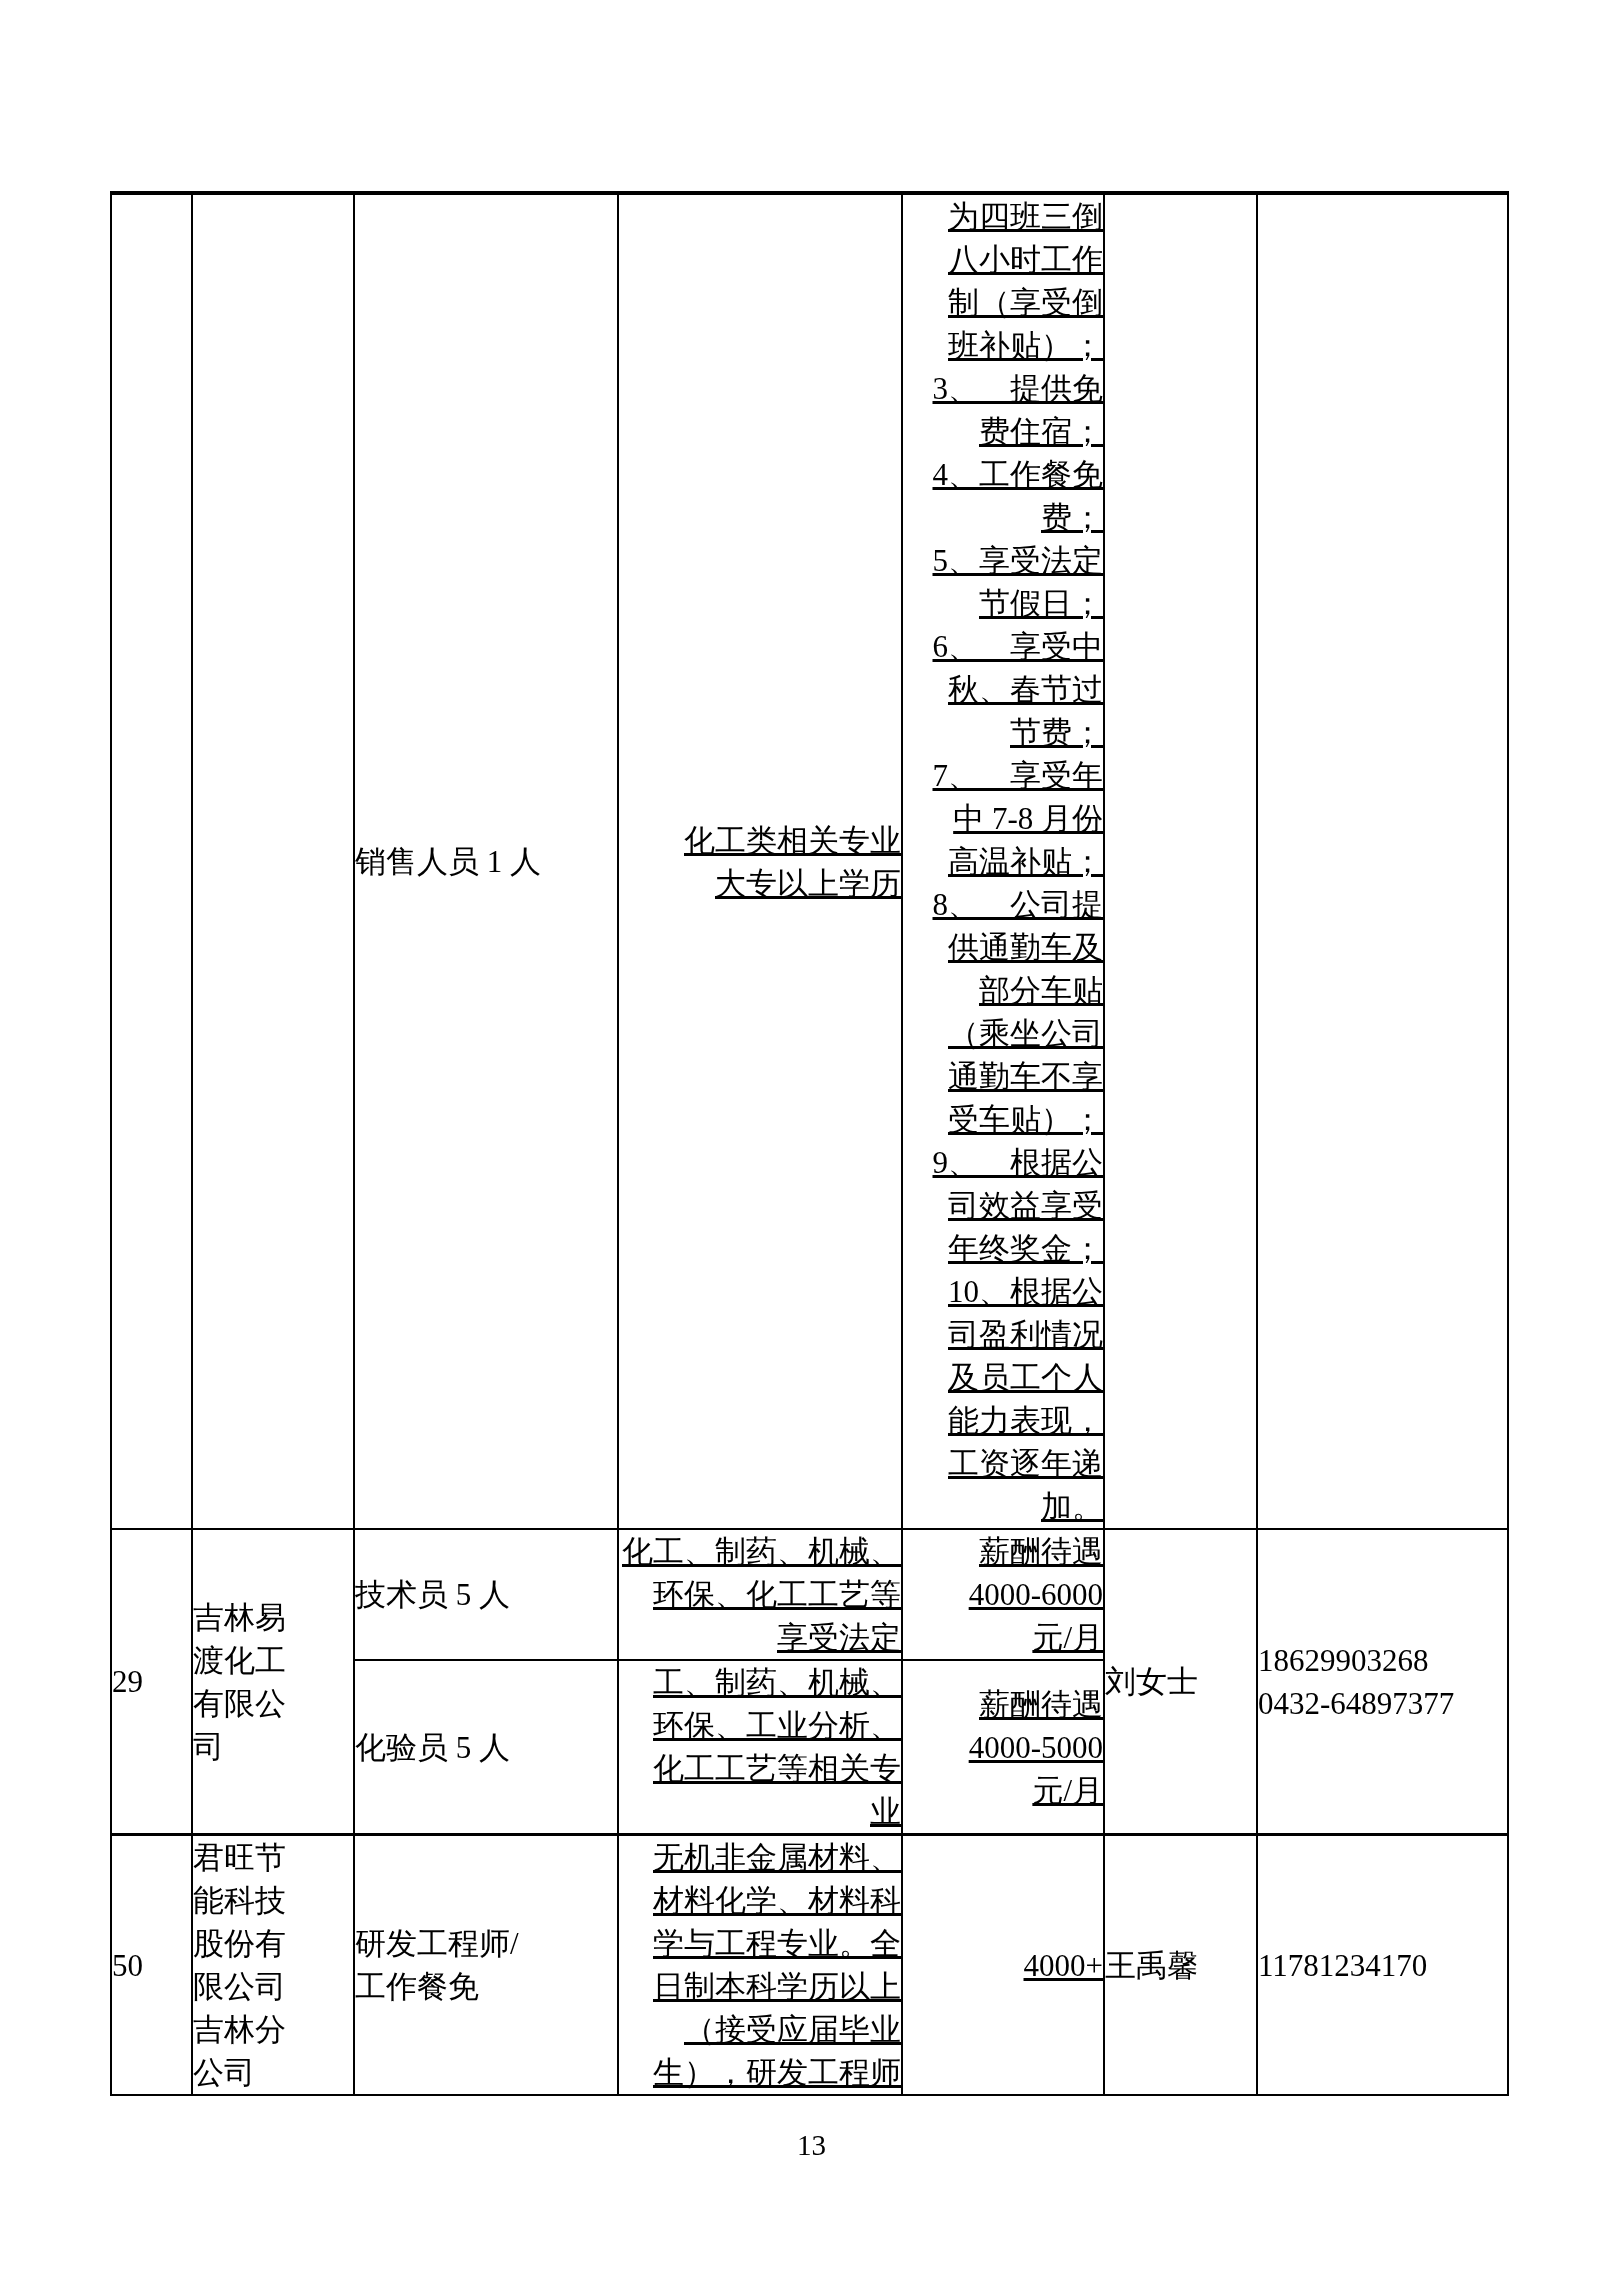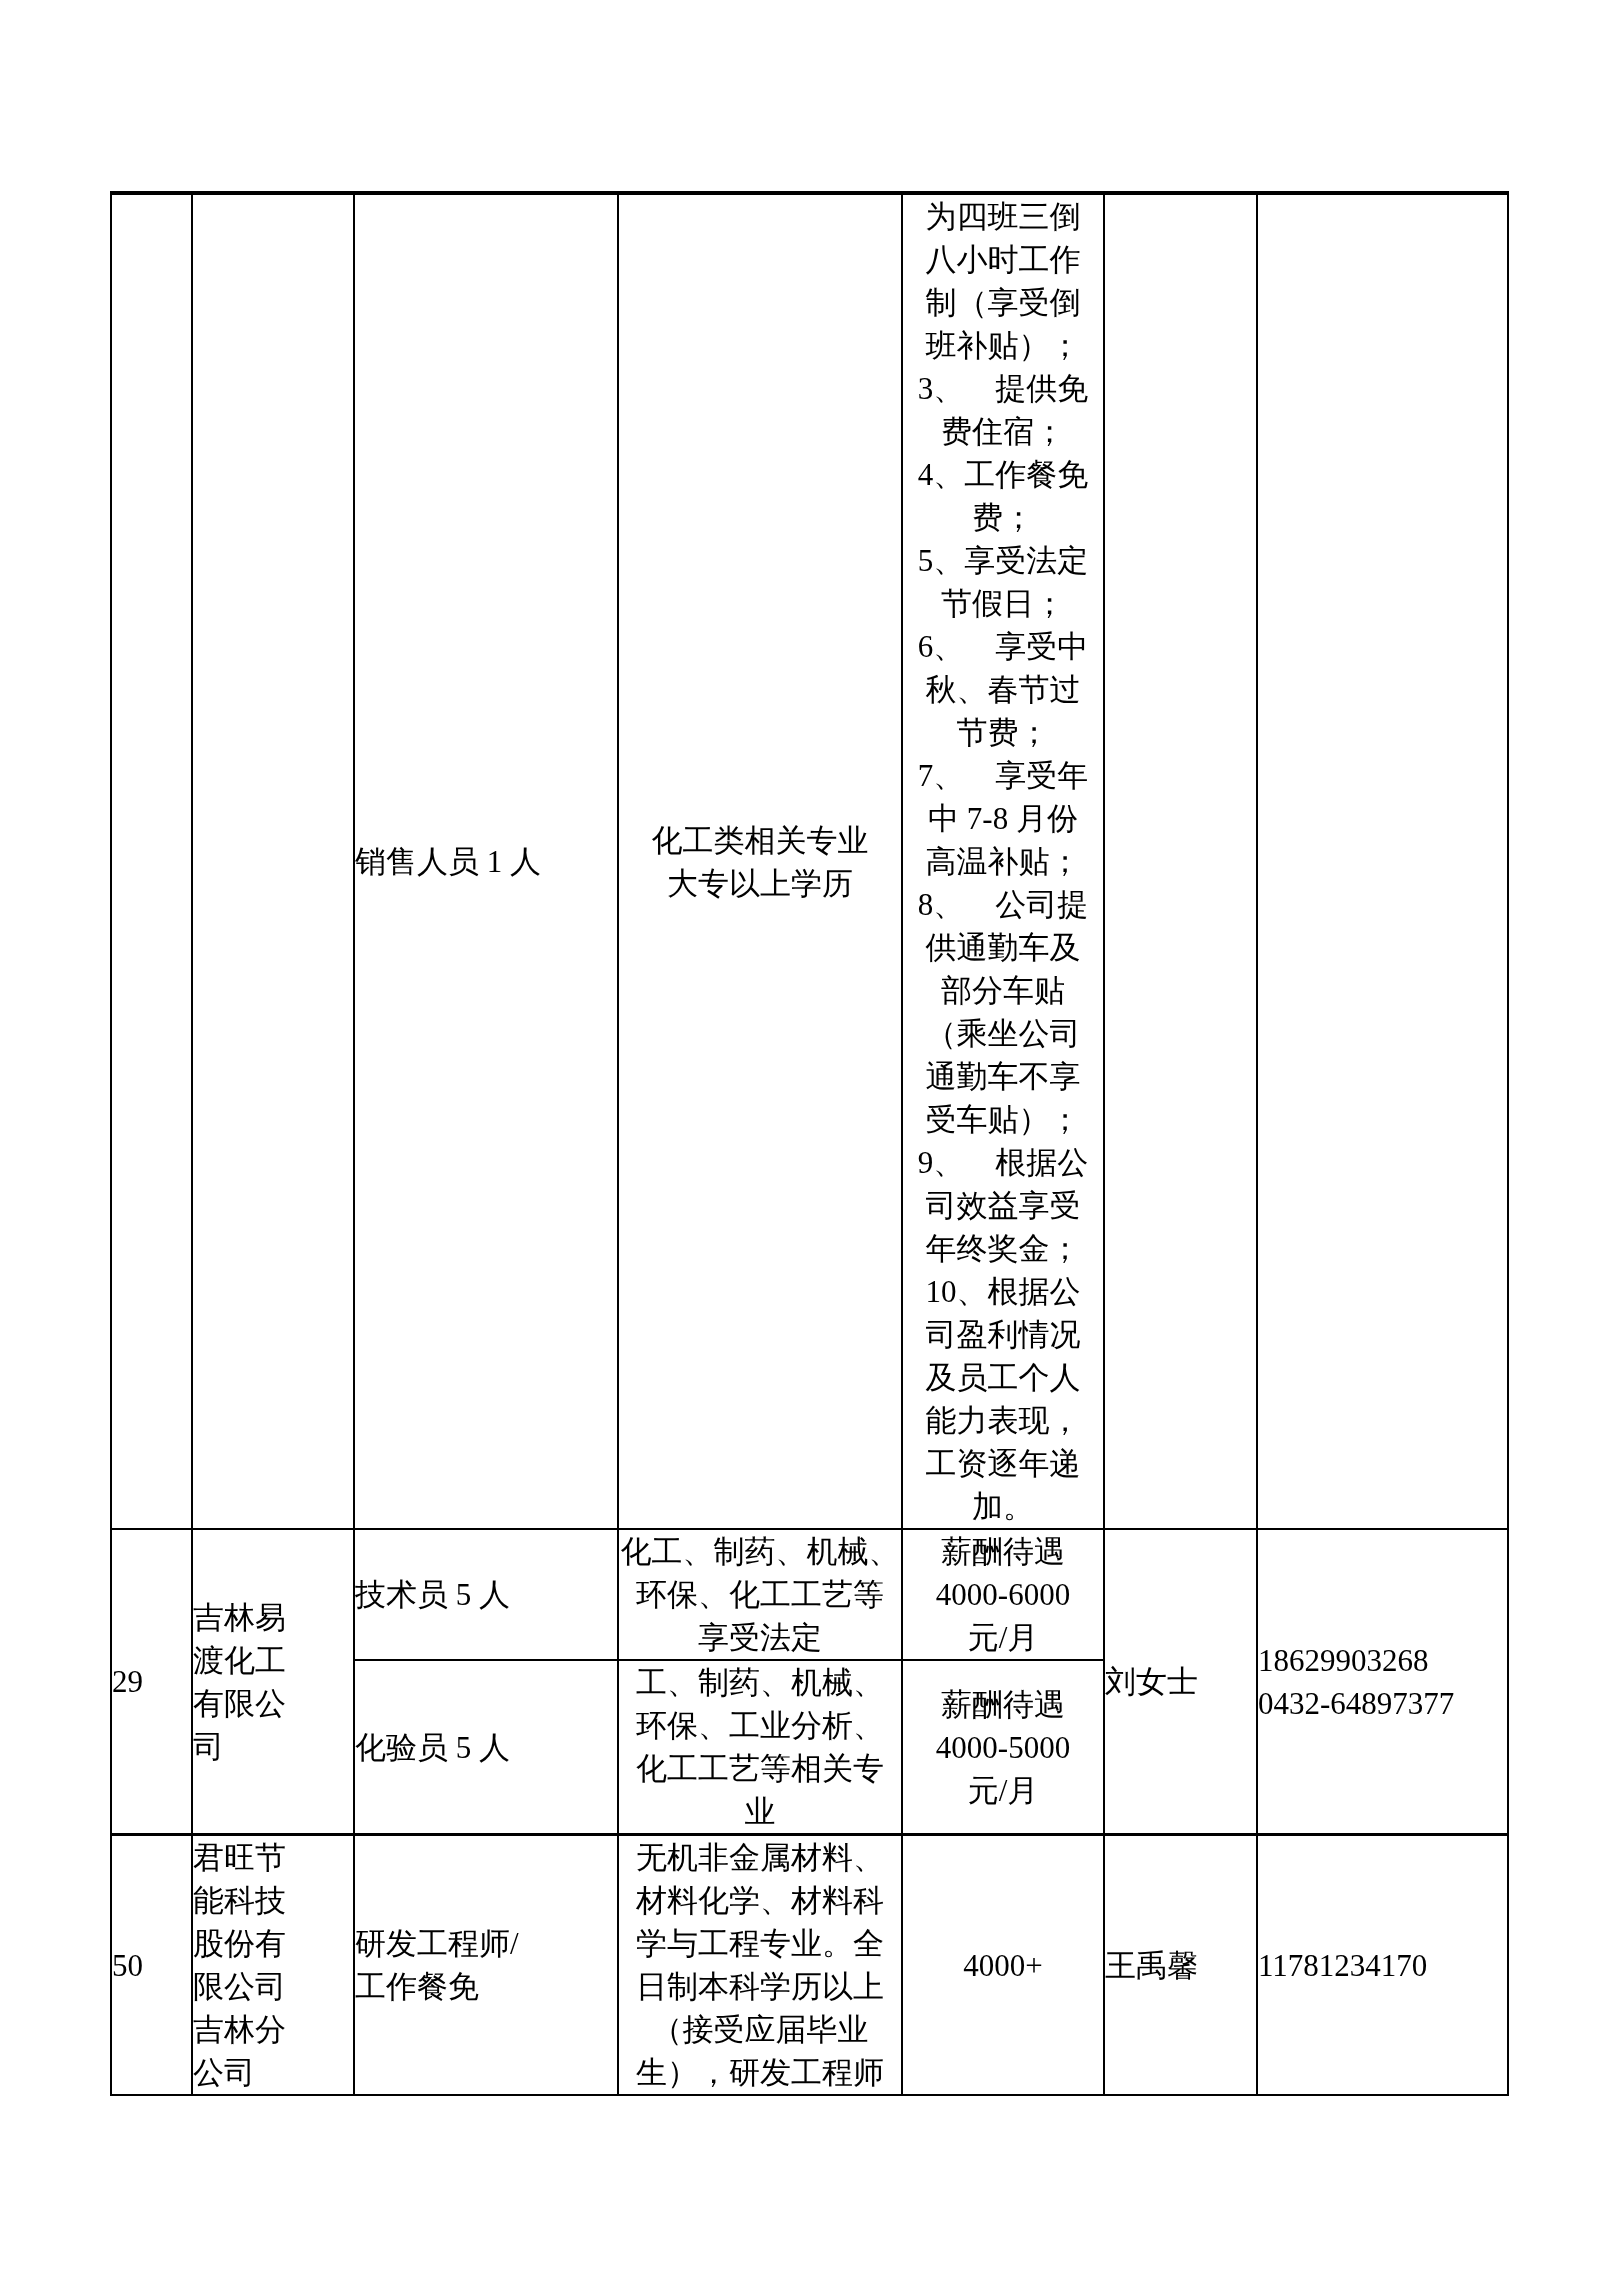--- a/index.html
+++ b/index.html
@@ -28,21 +28,21 @@
     padding:0;
     overflow:hidden;
   }
   tr.row-a{height:1323px;}
   tr.row-b{height:131px;}
   tr.row-c{height:168px;}
   tr.row-d{height:258px;}
   tr.row-d td{border-top-width:3.4px;}
   .ml{white-space:pre-line;}
   .center{text-align:left;}
-  .left{text-align:center;}
+  .left{text-align:right;text-decoration:underline;}
   .top{vertical-align:top;}
   .pl-sm{padding-left:6.8px;padding-right:2.7px;}
   .pl-md{padding-left:11px;padding-right:2.7px;}
   .pt{padding-top:4.1px;}
   .page-number{
     position:absolute;
     left:0;top:2128px;
     width:100%;
     text-align:center;
     font-size:29px;
@@ -152,15 +152,16 @@
 日制本科学历以上
 （接受应届毕业
 生），研发工程师</td>
       <td class="left ml pl-md">4000+</td>
       <td class="center">王禹馨</td>
       <td class="center">11781234170</td>
     </tr>
   </tbody>
     </table>
 
+  <div class="page-number">13</div>
 
 </div>
 
 
 </body></html>

